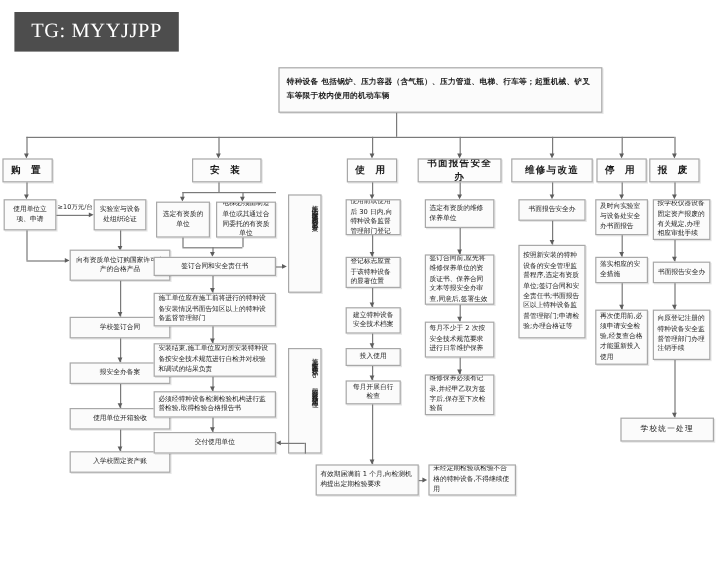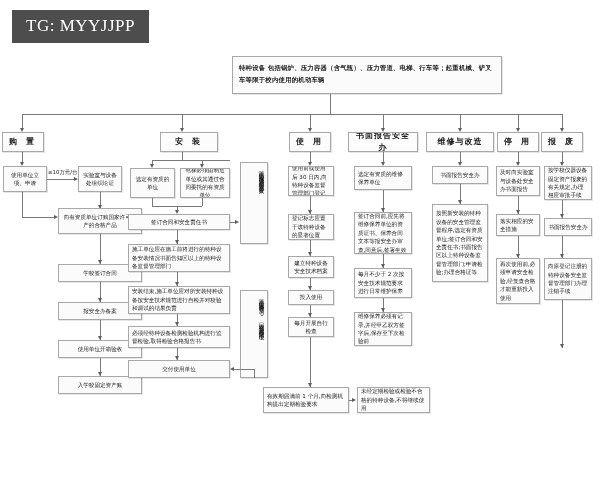--- a/index.html
+++ b/index.html
@@ -267,14 +267,15 @@
 
   <div class="bx" style="left:544px;top:218px;width:48px;height:18px;">书面报告安全办</div>
   <div class="ln lnv" style="left:562px;top:236px;height:22px;"></div>
   <div class="ar ar-d" style="left:560px;top:254px;"></div>
 
   <div class="bx just" style="left:544px;top:258px;width:48px;height:42px;">向原登记注册的特种设备安全监督管理部门办理注销手续</div>
 
   <div class="ln lnv" style="left:562px;top:300px;height:48px;"></div>
   <div class="ar ar-d" style="left:560px;top:344px;"></div>
 
+  <div class="bx" style="left:517px;top:348px;width:78px;height:20px;font-size:6.4px;letter-spacing:1px;">学校统一处理</div>
 
 </div>
 
 </body></html>

